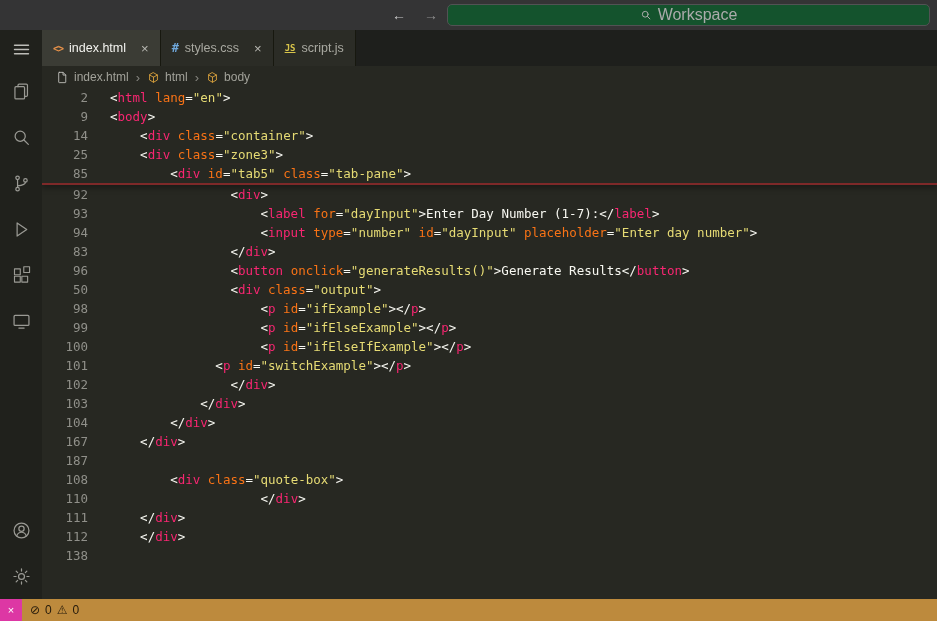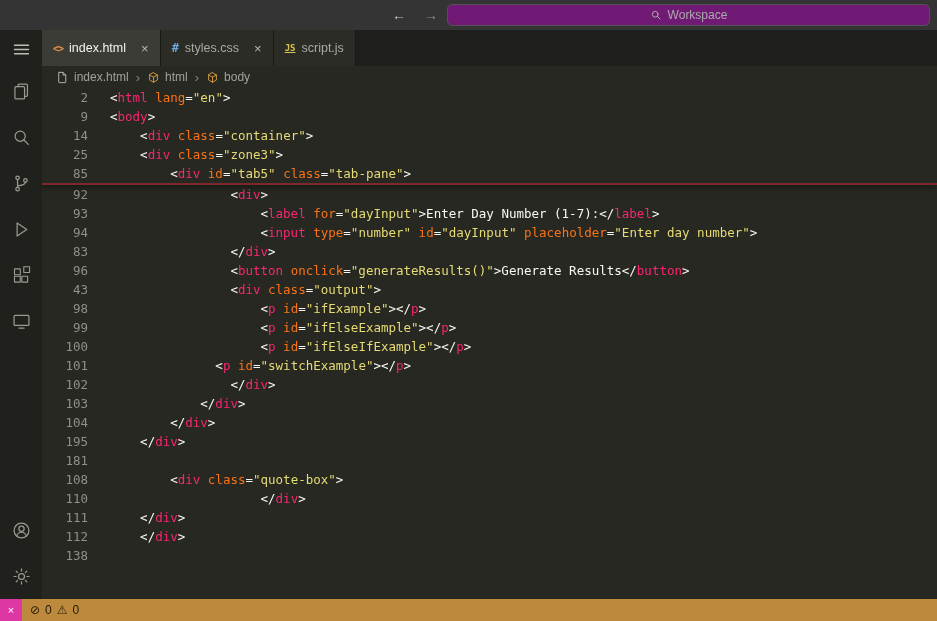--- a/index.html
+++ b/index.html
@@ -5,22 +5,22 @@
   *{margin:0;padding:0;box-sizing:border-box}
   html,body{width:937px;height:621px;overflow:hidden}
   body{background:#1e1f1c;font-family:"Liberation Sans","DejaVu Sans",sans-serif}
   .window{width:937px;height:621px;display:flex;flex-direction:column;position:relative;overflow:hidden}
 
   
   .titlebar{height:30px;background:#343435;position:relative;flex:none}
   .nav{position:absolute;left:392px;top:0;height:30px;display:flex;align-items:center;gap:18px;font-size:14px}
   .nav .back{color:#c9c9c9;cursor:pointer}
   .nav .fwd{color:#8f8f8f;cursor:pointer}
-  .cmd{position:absolute;left:447px;right:7px;top:4px;height:22px;background:#701a75;border:1px solid #525254;
-       border-radius:5px;display:flex;align-items:center;justify-content:center;gap:6px;color:#ababab;font-size:12px;cursor:pointer}
+  .cmd{position:absolute;left:447px;right:7px;top:4px;height:22px;background:#14532d;border:1px solid #525254;
+       border-radius:5px;display:flex;align-items:center;justify-content:center;gap:6px;color:#ababab;font-size:16px;cursor:pointer}
   .cmd svg{width:12px;height:12px}
 
   
   .mainrow{flex:1;display:flex;min-height:0}
   .activitybar{width:42px;background:#20211c;display:flex;flex-direction:column;align-items:center;flex:none}
   .ab-item{width:42px;height:46px;display:flex;align-items:center;justify-content:center;color:#9a9a94;cursor:pointer}
   .ab-item.menu{height:38px;color:#bdbdb8}
   .ab-item svg{width:21px;height:21px}
   .ab-bottom{margin-top:auto;display:flex;flex-direction:column;align-items:center}
 
@@ -218,30 +218,30 @@
             <div class="line" data-name="sticky-code-line"><div class="ln" data-name="line-number">14</div><div class="lc" data-name="code-line-content"><span class="tk-pln">    &lt;</span><span class="tk-tag">div</span><span class="tk-pln"> </span><span class="tk-attr">class</span><span class="tk-pln">=</span><span class="tk-str">"container"</span><span class="tk-pln">&gt;</span></div></div>
             <div class="line" data-name="sticky-code-line"><div class="ln" data-name="line-number">25</div><div class="lc" data-name="code-line-content"><span class="tk-pln">    &lt;</span><span class="tk-tag">div</span><span class="tk-pln"> </span><span class="tk-attr">class</span><span class="tk-pln">=</span><span class="tk-str">"zone3"</span><span class="tk-pln">&gt;</span></div></div>
             <div class="line" data-name="sticky-code-line"><div class="ln" data-name="line-number">85</div><div class="lc" data-name="code-line-content"><span class="tk-pln">        &lt;</span><span class="tk-tag">div</span><span class="tk-pln"> </span><span class="tk-attr">id</span><span class="tk-pln">=</span><span class="tk-str">"tab5"</span><span class="tk-pln"> </span><span class="tk-attr">class</span><span class="tk-pln">=</span><span class="tk-str">"tab-pane"</span><span class="tk-pln">&gt;</span></div></div>
           </div>
         <div class="code" data-name="code-area" id="code">
             <div class="line" data-name="code-line"><div class="ln" data-name="line-number">92</div><div class="lc" data-name="code-line-content"><span class="tk-pln">                &lt;</span><span class="tk-tag">div</span><span class="tk-pln">&gt;</span></div></div>
             <div class="line" data-name="code-line"><div class="ln" data-name="line-number">93</div><div class="lc" data-name="code-line-content"><span class="tk-pln">                    &lt;</span><span class="tk-tag">label</span><span class="tk-pln"> </span><span class="tk-attr">for</span><span class="tk-pln">=</span><span class="tk-str">"dayInput"</span><span class="tk-pln">&gt;Enter Day Number (1-7):&lt;/</span><span class="tk-tag">label</span><span class="tk-pln">&gt;</span></div></div>
             <div class="line" data-name="code-line"><div class="ln" data-name="line-number">94</div><div class="lc" data-name="code-line-content"><span class="tk-pln">                    &lt;</span><span class="tk-tag">input</span><span class="tk-pln"> </span><span class="tk-attr">type</span><span class="tk-pln">=</span><span class="tk-str">"number"</span><span class="tk-pln"> </span><span class="tk-attr">id</span><span class="tk-pln">=</span><span class="tk-str">"dayInput"</span><span class="tk-pln"> </span><span class="tk-attr">placeholder</span><span class="tk-pln">=</span><span class="tk-str">"Enter day number"</span><span class="tk-pln">&gt;</span></div></div>
             <div class="line" data-name="code-line"><div class="ln" data-name="line-number">83</div><div class="lc" data-name="code-line-content"><span class="tk-pln">                &lt;/</span><span class="tk-tag">div</span><span class="tk-pln">&gt;</span></div></div>
             <div class="line" data-name="code-line"><div class="ln" data-name="line-number">96</div><div class="lc" data-name="code-line-content"><span class="tk-pln">                &lt;</span><span class="tk-tag">button</span><span class="tk-pln"> </span><span class="tk-attr">onclick</span><span class="tk-pln">=</span><span class="tk-str">"generateResults()"</span><span class="tk-pln">&gt;Generate Results&lt;/</span><span class="tk-tag">button</span><span class="tk-pln">&gt;</span></div></div>
-            <div class="line" data-name="code-line"><div class="ln" data-name="line-number">43</div><div class="lc" data-name="code-line-content"><span class="tk-pln">                &lt;</span><span class="tk-tag">div</span><span class="tk-pln"> </span><span class="tk-attr">class</span><span class="tk-pln">=</span><span class="tk-str">"output"</span><span class="tk-pln">&gt;</span></div></div>
+            <div class="line" data-name="code-line"><div class="ln" data-name="line-number">50</div><div class="lc" data-name="code-line-content"><span class="tk-pln">                &lt;</span><span class="tk-tag">div</span><span class="tk-pln"> </span><span class="tk-attr">class</span><span class="tk-pln">=</span><span class="tk-str">"output"</span><span class="tk-pln">&gt;</span></div></div>
             <div class="line" data-name="code-line"><div class="ln" data-name="line-number">98</div><div class="lc" data-name="code-line-content"><span class="tk-pln">                    &lt;</span><span class="tk-tag">p</span><span class="tk-pln"> </span><span class="tk-attr">id</span><span class="tk-pln">=</span><span class="tk-str">"ifExample"</span><span class="tk-pln">&gt;&lt;/</span><span class="tk-tag">p</span><span class="tk-pln">&gt;</span></div></div>
             <div class="line" data-name="code-line"><div class="ln" data-name="line-number">99</div><div class="lc" data-name="code-line-content"><span class="tk-pln">                    &lt;</span><span class="tk-tag">p</span><span class="tk-pln"> </span><span class="tk-attr">id</span><span class="tk-pln">=</span><span class="tk-str">"ifElseExample"</span><span class="tk-pln">&gt;&lt;/</span><span class="tk-tag">p</span><span class="tk-pln">&gt;</span></div></div>
             <div class="line" data-name="code-line"><div class="ln" data-name="line-number">100</div><div class="lc" data-name="code-line-content"><span class="tk-pln">                    &lt;</span><span class="tk-tag">p</span><span class="tk-pln"> </span><span class="tk-attr">id</span><span class="tk-pln">=</span><span class="tk-str">"ifElseIfExample"</span><span class="tk-pln">&gt;&lt;/</span><span class="tk-tag">p</span><span class="tk-pln">&gt;</span></div></div>
             <div class="line" data-name="code-line"><div class="ln" data-name="line-number">101</div><div class="lc" data-name="code-line-content"><span class="tk-pln">              &lt;</span><span class="tk-tag">p</span><span class="tk-pln"> </span><span class="tk-attr">id</span><span class="tk-pln">=</span><span class="tk-str">"switchExample"</span><span class="tk-pln">&gt;&lt;/</span><span class="tk-tag">p</span><span class="tk-pln">&gt;</span></div></div>
             <div class="line" data-name="code-line"><div class="ln" data-name="line-number">102</div><div class="lc" data-name="code-line-content"><span class="tk-pln">                &lt;/</span><span class="tk-tag">div</span><span class="tk-pln">&gt;</span></div></div>
             <div class="line" data-name="code-line"><div class="ln" data-name="line-number">103</div><div class="lc" data-name="code-line-content"><span class="tk-pln">            &lt;/</span><span class="tk-tag">div</span><span class="tk-pln">&gt;</span></div></div>
             <div class="line" data-name="code-line"><div class="ln" data-name="line-number">104</div><div class="lc" data-name="code-line-content"><span class="tk-pln">        &lt;/</span><span class="tk-tag">div</span><span class="tk-pln">&gt;</span></div></div>
-            <div class="line" data-name="code-line"><div class="ln" data-name="line-number">195</div><div class="lc" data-name="code-line-content"><span class="tk-pln">    &lt;/</span><span class="tk-tag">div</span><span class="tk-pln">&gt;</span></div></div>
-            <div class="line" data-name="code-line"><div class="ln" data-name="line-number">181</div><div class="lc" data-name="code-line-content"></div></div>
+            <div class="line" data-name="code-line"><div class="ln" data-name="line-number">167</div><div class="lc" data-name="code-line-content"><span class="tk-pln">    &lt;/</span><span class="tk-tag">div</span><span class="tk-pln">&gt;</span></div></div>
+            <div class="line" data-name="code-line"><div class="ln" data-name="line-number">187</div><div class="lc" data-name="code-line-content"></div></div>
             <div class="line" data-name="code-line"><div class="ln" data-name="line-number">108</div><div class="lc" data-name="code-line-content"><span class="tk-pln">        &lt;</span><span class="tk-tag">div</span><span class="tk-pln"> </span><span class="tk-attr">class</span><span class="tk-pln">=</span><span class="tk-str">"quote-box"</span><span class="tk-pln">&gt;</span></div></div>
             <div class="line" data-name="code-line"><div class="ln" data-name="line-number">110</div><div class="lc" data-name="code-line-content"><span class="tk-pln">                    &lt;/</span><span class="tk-tag">div</span><span class="tk-pln">&gt;</span></div></div>
             <div class="line" data-name="code-line"><div class="ln" data-name="line-number">111</div><div class="lc" data-name="code-line-content"><span class="tk-pln">    &lt;/</span><span class="tk-tag">div</span><span class="tk-pln">&gt;</span></div></div>
             <div class="line" data-name="code-line"><div class="ln" data-name="line-number">112</div><div class="lc" data-name="code-line-content"><span class="tk-pln">    &lt;/</span><span class="tk-tag">div</span><span class="tk-pln">&gt;</span></div></div>
             <div class="line" data-name="code-line"><div class="ln" data-name="line-number">138</div><div class="lc" data-name="code-line-content"></div></div>
           </div>
       </div>
     </div>
   </div>
 

